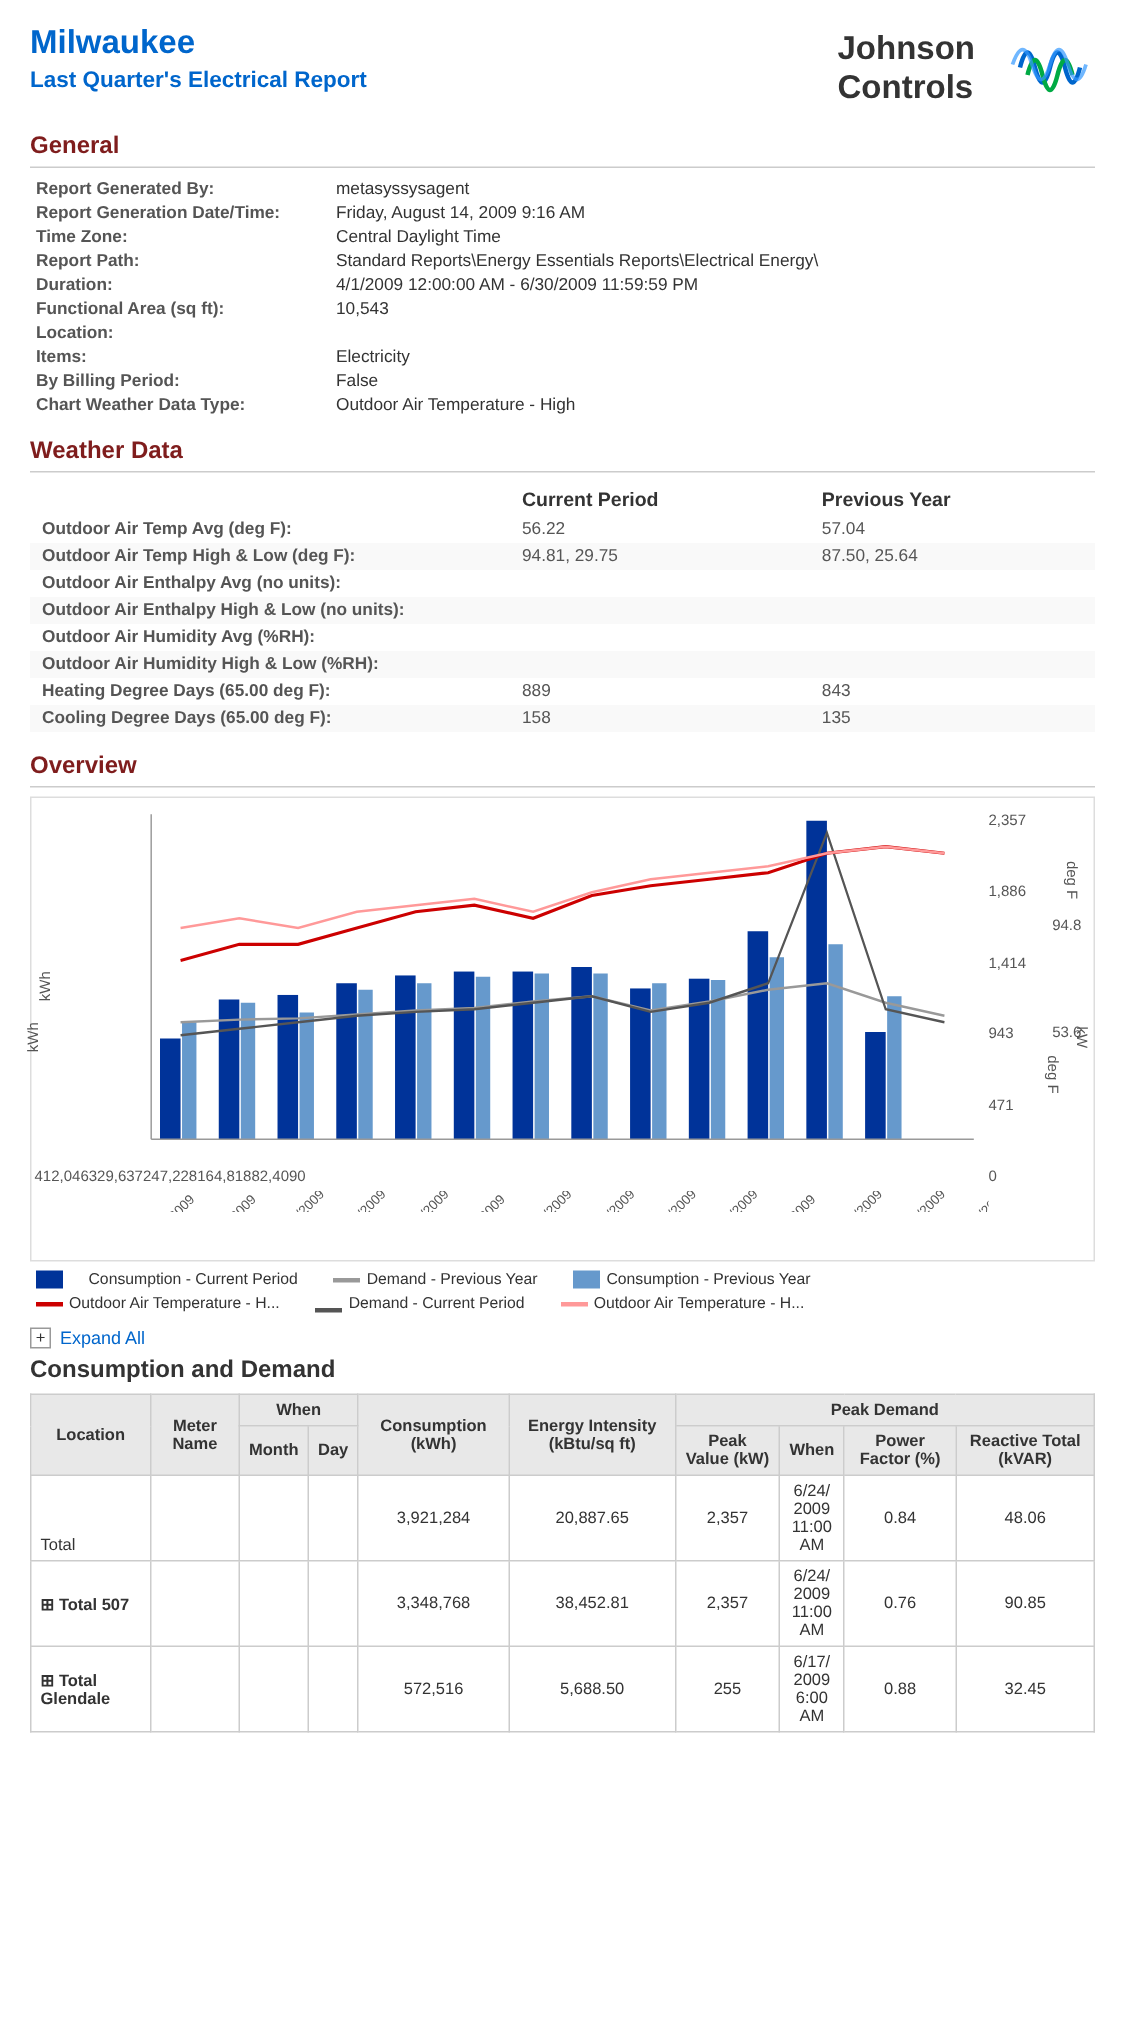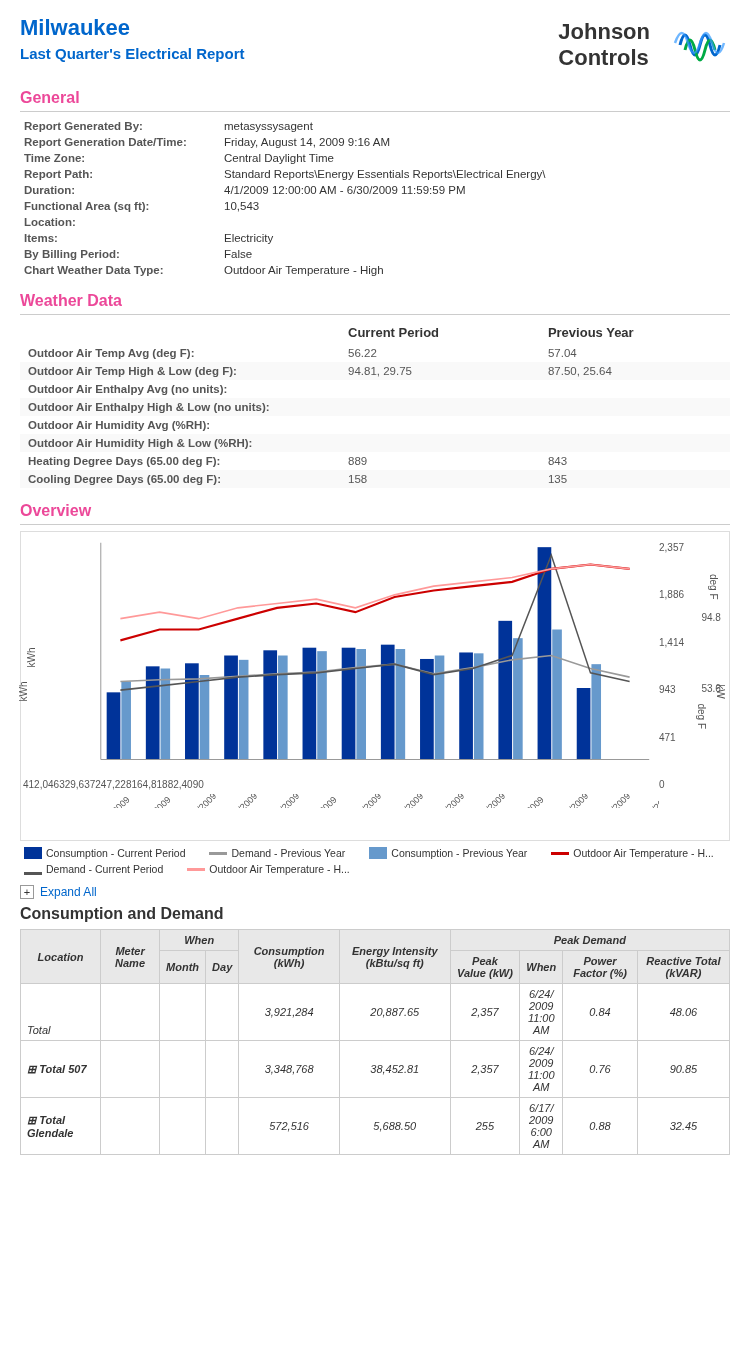--- a/index.html
+++ b/index.html
@@ -7,21 +7,21 @@
     .page { padding: 15px 20px; }
 
     
     .header { display: flex; justify-content: space-between; align-items: flex-start; margin-bottom: 10px; }
     .header-left h1 { font-size: 22px; color: #0066cc; font-weight: bold; }
     .header-left h2 { font-size: 15px; color: #0066cc; font-weight: bold; margin-top: 4px; }
     .logo-area { display: flex; align-items: center; gap: 20px; }
     .logo-text { font-size: 22px; font-weight: bold; color: #333; line-height: 1.2; }
 
     
-    .section-title { font-size: 16px; font-weight: bold; color: #ec4899; margin: 14px 0 6px 0; border-bottom: 1px solid #ccc; padding-bottom: 4px; }
+    .section-title { font-size: 16px; font-weight: bold; color: #7f1d1d; margin: 14px 0 6px 0; border-bottom: 1px solid #ccc; padding-bottom: 4px; }
 
     
     .info-table { width: 100%; border-collapse: collapse; margin-bottom: 6px; }
     .info-table td { padding: 2px 4px; vertical-align: top; }
     .info-table td:first-child { font-weight: bold; color: #555; width: 200px; font-size: 11.5px; }
     .info-table td:last-child { color: #333; font-size: 11.5px; }
 
     
     .weather-table { width: 100%; border-collapse: collapse; margin-bottom: 10px; }
     .weather-table th { font-weight: bold; font-size: 13px; color: #333; padding: 4px 8px; text-align: left; }
@@ -31,21 +31,21 @@
     .weather-table tr:nth-child(even) td { background: #f9f9f9; }
     .chart-legend { display: flex; flex-wrap: wrap; gap: 4px 16px; margin-top: 8px; font-size: 10.5px; }
 
     
     .expand-all { display: flex; align-items: center; gap: 6px; margin: 10px 0 6px 0; font-size: 12px; color: #0066cc; cursor: pointer; }
     .expand-icon { border: 1px solid #999; width: 14px; height: 14px; display: inline-flex; align-items: center; justify-content: center; font-size: 11px; color: #333; }
 
     
     .cd-title { font-size: 16px; font-weight: bold; color: #333; margin-bottom: 6px; }
     .cd-table { width: 100%; border-collapse: collapse; font-size: 11px; }
-    .cd-table th, .cd-table td { border: 1px solid #ccc; padding: 4px 6px; text-align: center; vertical-align: middle; font-style: italic; }
+    .cd-table th, .cd-table td { border: 1px solid #ccc; padding: 4px 6px; text-align: center; vertical-align: middle; }
     .cd-table th { background: #e8e8e8; font-weight: bold; }
     .cd-table .span-header { text-align: center; font-weight: bold; }
   </style>
 </head>
 <body>
 
 <div class="page">
 
   <div class="header">
     <div class="header-left">
@@ -249,21 +249,21 @@
           <div style="font-size: 10px; color: rgb(85, 85, 85);">943</div>
           <div style="font-size: 10px; color: rgb(85, 85, 85);">471</div>
           <div style="font-size: 10px; color: rgb(85, 85, 85);">0</div>
         </div>
         <div style="position: absolute; left: -8px; top: 50%; font-size: 10px; color: rgb(85, 85, 85); transform: rotate(-90deg); transform-origin: center center; white-space: nowrap;">kWh</div>
         <div style="position: absolute; right: 2px; top: 50%; font-size: 10px; color: rgb(85, 85, 85); transform: rotate(90deg); transform-origin: center center; white-space: nowrap;">kW</div>
         <div style="position: absolute; right: 2px; top: 20%; font-size: 10px; color: rgb(85, 85, 85); transform: rotate(90deg) translateX(-50%); transform-origin: center center; white-space: nowrap;">deg F</div>
       </div>
 
     <div class="chart-legend" id="chart-legend-div" style="margin-top:6px; padding-left:4px;">
-        <div style="display: flex; align-items: center; gap: 4px; font-size: 10.5px; margin-right: 8px;">
+        <div style="display: flex; align-items: center; gap: 17px; font-size: 10.5px; margin-right: 8px;">
           <div style="width:18px;height:12px;background:#003399;display:inline-block;"></div>
           <span>Consumption - Current Period</span>
         </div>
         <div style="display: flex; align-items: center; gap: 4px; font-size: 10.5px; margin-right: 8px;">
           <div style="width:18px;height:3px;background:#999;display:inline-block;margin-top:1px;"></div>
           <span>Demand - Previous Year</span>
         </div>
         <div style="display: flex; align-items: center; gap: 4px; font-size: 10.5px; margin-right: 8px;">
           <div style="width:18px;height:12px;background:#6699cc;display:inline-block;"></div>
           <span>Consumption - Previous Year</span>

